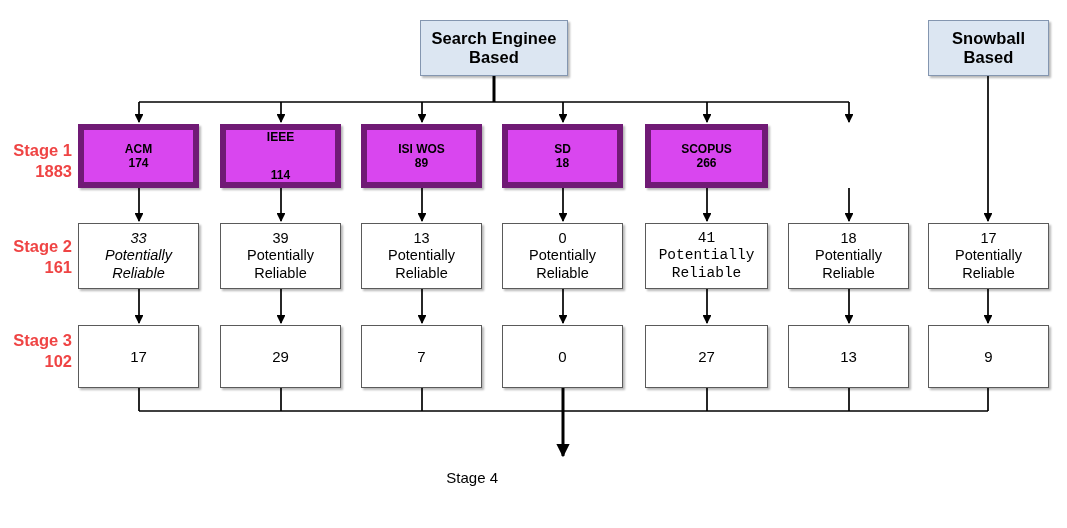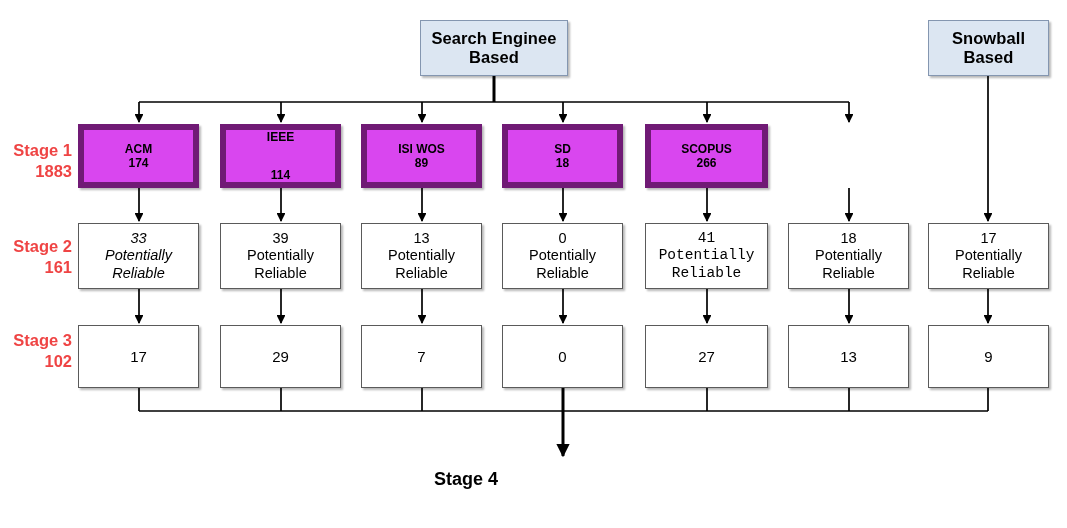--- a/index.html
+++ b/index.html
@@ -80,22 +80,22 @@
     font-weight: bold;
     font-size: 16.5px;
     line-height: 1.25;
     color: #ef4444;
     z-index: 2;
   }
   .stage-label .sl-name { display: block; }
   .stage-label .sl-count { display: block; }
   .stage4-label {
     position: absolute;
-    font-weight: bold;
-    font-size: 18px;
+    font-weight: normal;
+    font-size: 15px;
     text-align: right;
     z-index: 2;
   }
 </style>
 </head>
 <body>
 
 <div id="canvas">
 
   <svg id="edges" viewBox="0 0 1067 528" width="1067" height="528" xmlns="http://www.w3.org/2000/svg">

